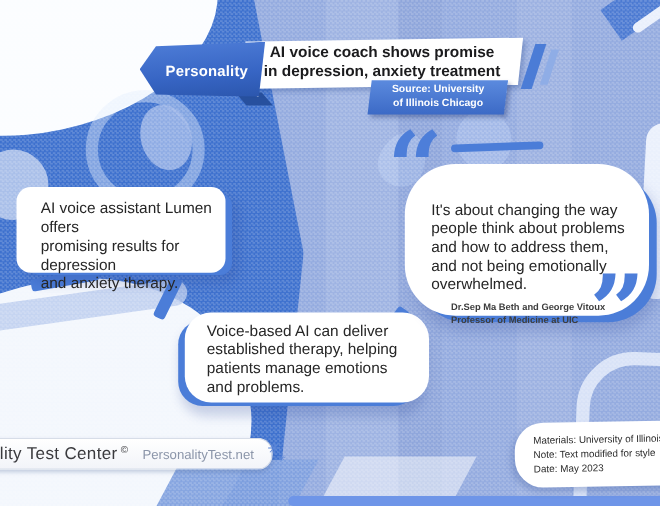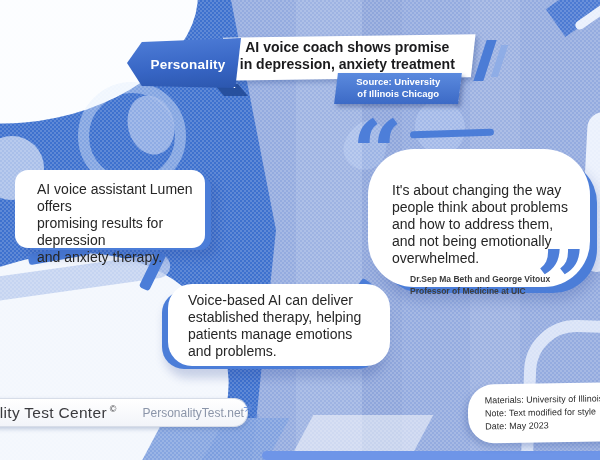--- a/index.html
+++ b/index.html
@@ -75,21 +75,21 @@
   .q-close{left:536px;top:238px;}
   .q-dash{left:410px;top:130px;width:84px;height:7px;background:#4b7dd8;border-radius:4px;transform:rotate(-2deg);z-index:6;}
 
   
   .brand-banner{left:-72px;top:398px;width:320px;height:29px;z-index:8;display:flex;align-items:center;
     background:linear-gradient(180deg,#ffffff,#f2f4f9);border:1px solid #d7dde8;border-left:none;
     border-radius:0 14px 14px 0;box-shadow:0 2px 4px rgba(70,95,150,.3);padding-left:12px;}
   .brand-banner span{position:static;}
   .brand{font-size:15.5px;color:#3a3a3e;letter-spacing:.3px;}
   .copy{font-size:9px;color:#3a3a3e;transform:translateY(-4px);margin-left:3px;}
-  .site{font-size:12px;color:#8b95a9;margin-left:26px;}
+  .site{font-size:12px;color:#8b95a9;margin-left:13px;}
   .sparkle{left:243px;top:399px;font-size:15px;color:#5d87d8;z-index:8;}
   .sparkle-sm{left:253px;top:412px;font-size:8px;color:#5d87d8;z-index:8;}
   .materials{left:468px;top:383px;width:200px;height:59px;background:#fff;border-radius:26px 0 0 26px;
     box-shadow:-3px 4px 6px rgba(60,90,160,.3);padding:10px 0 0 17px;font-size:9px;color:#2c2c2c;
     line-height:1.42;z-index:8;transform:rotate(-1deg);}
   .materials div{position:static;white-space:nowrap;}
 </style>
 </head>
 <body>
 

